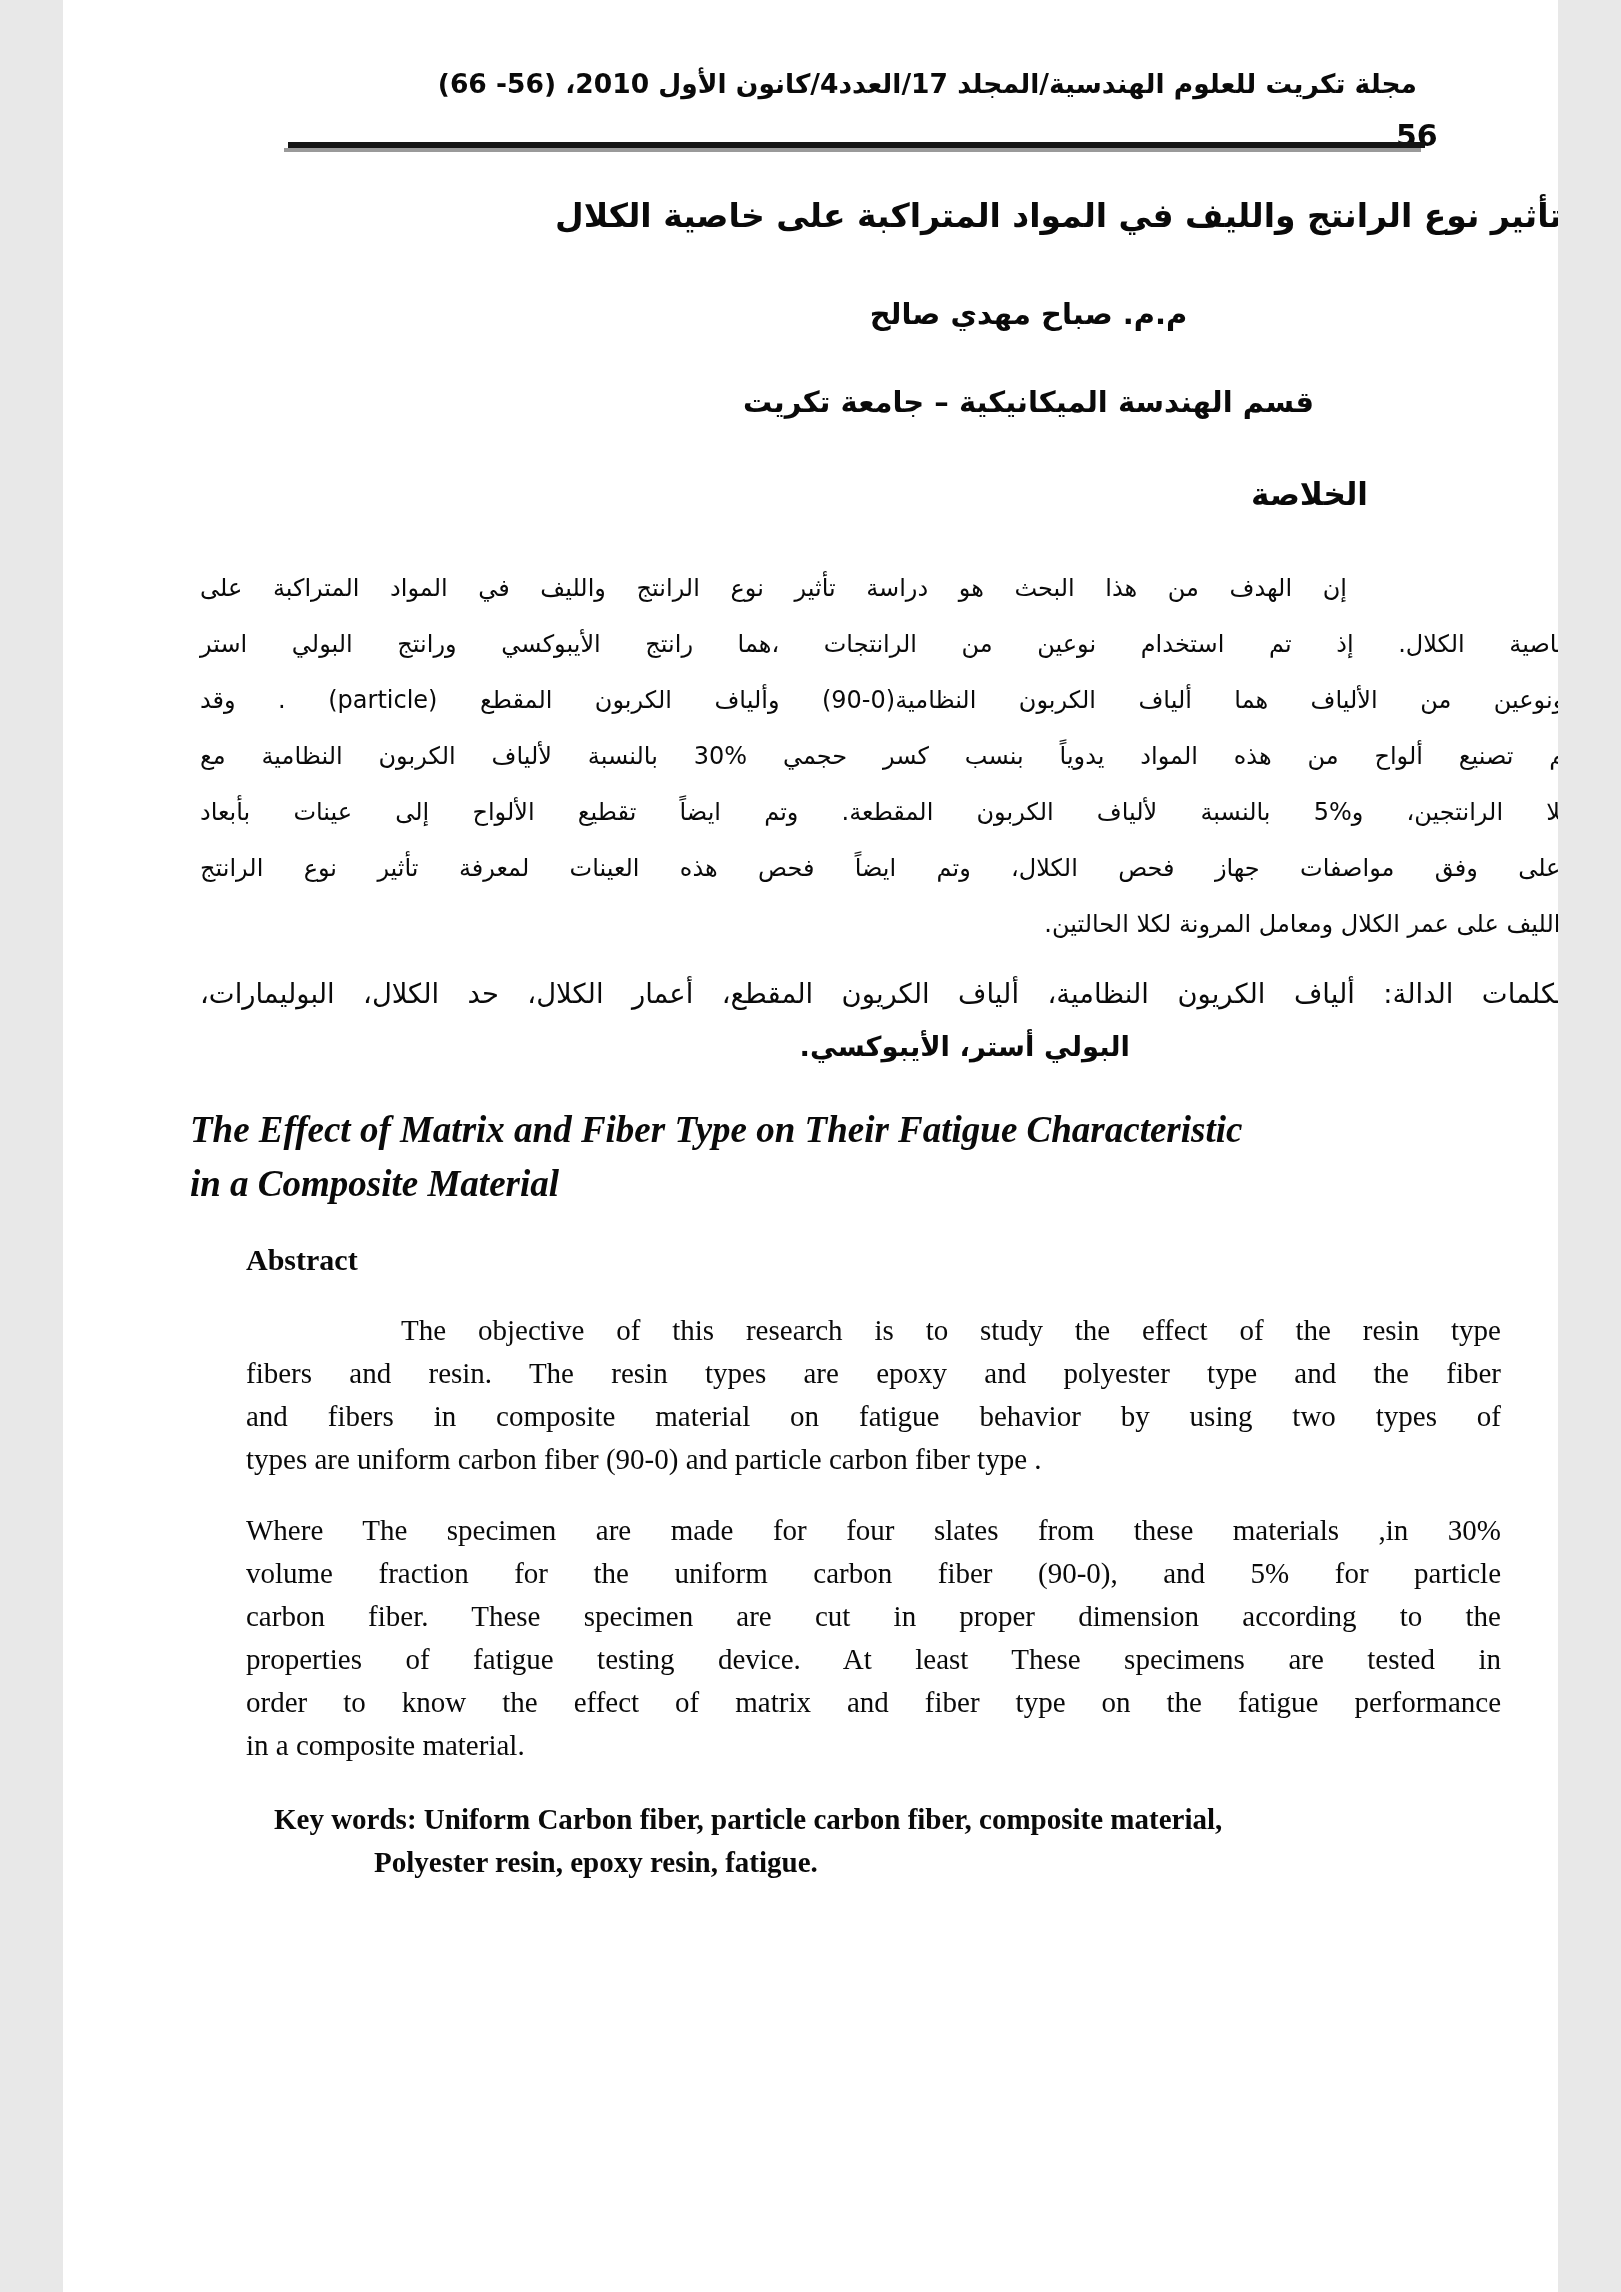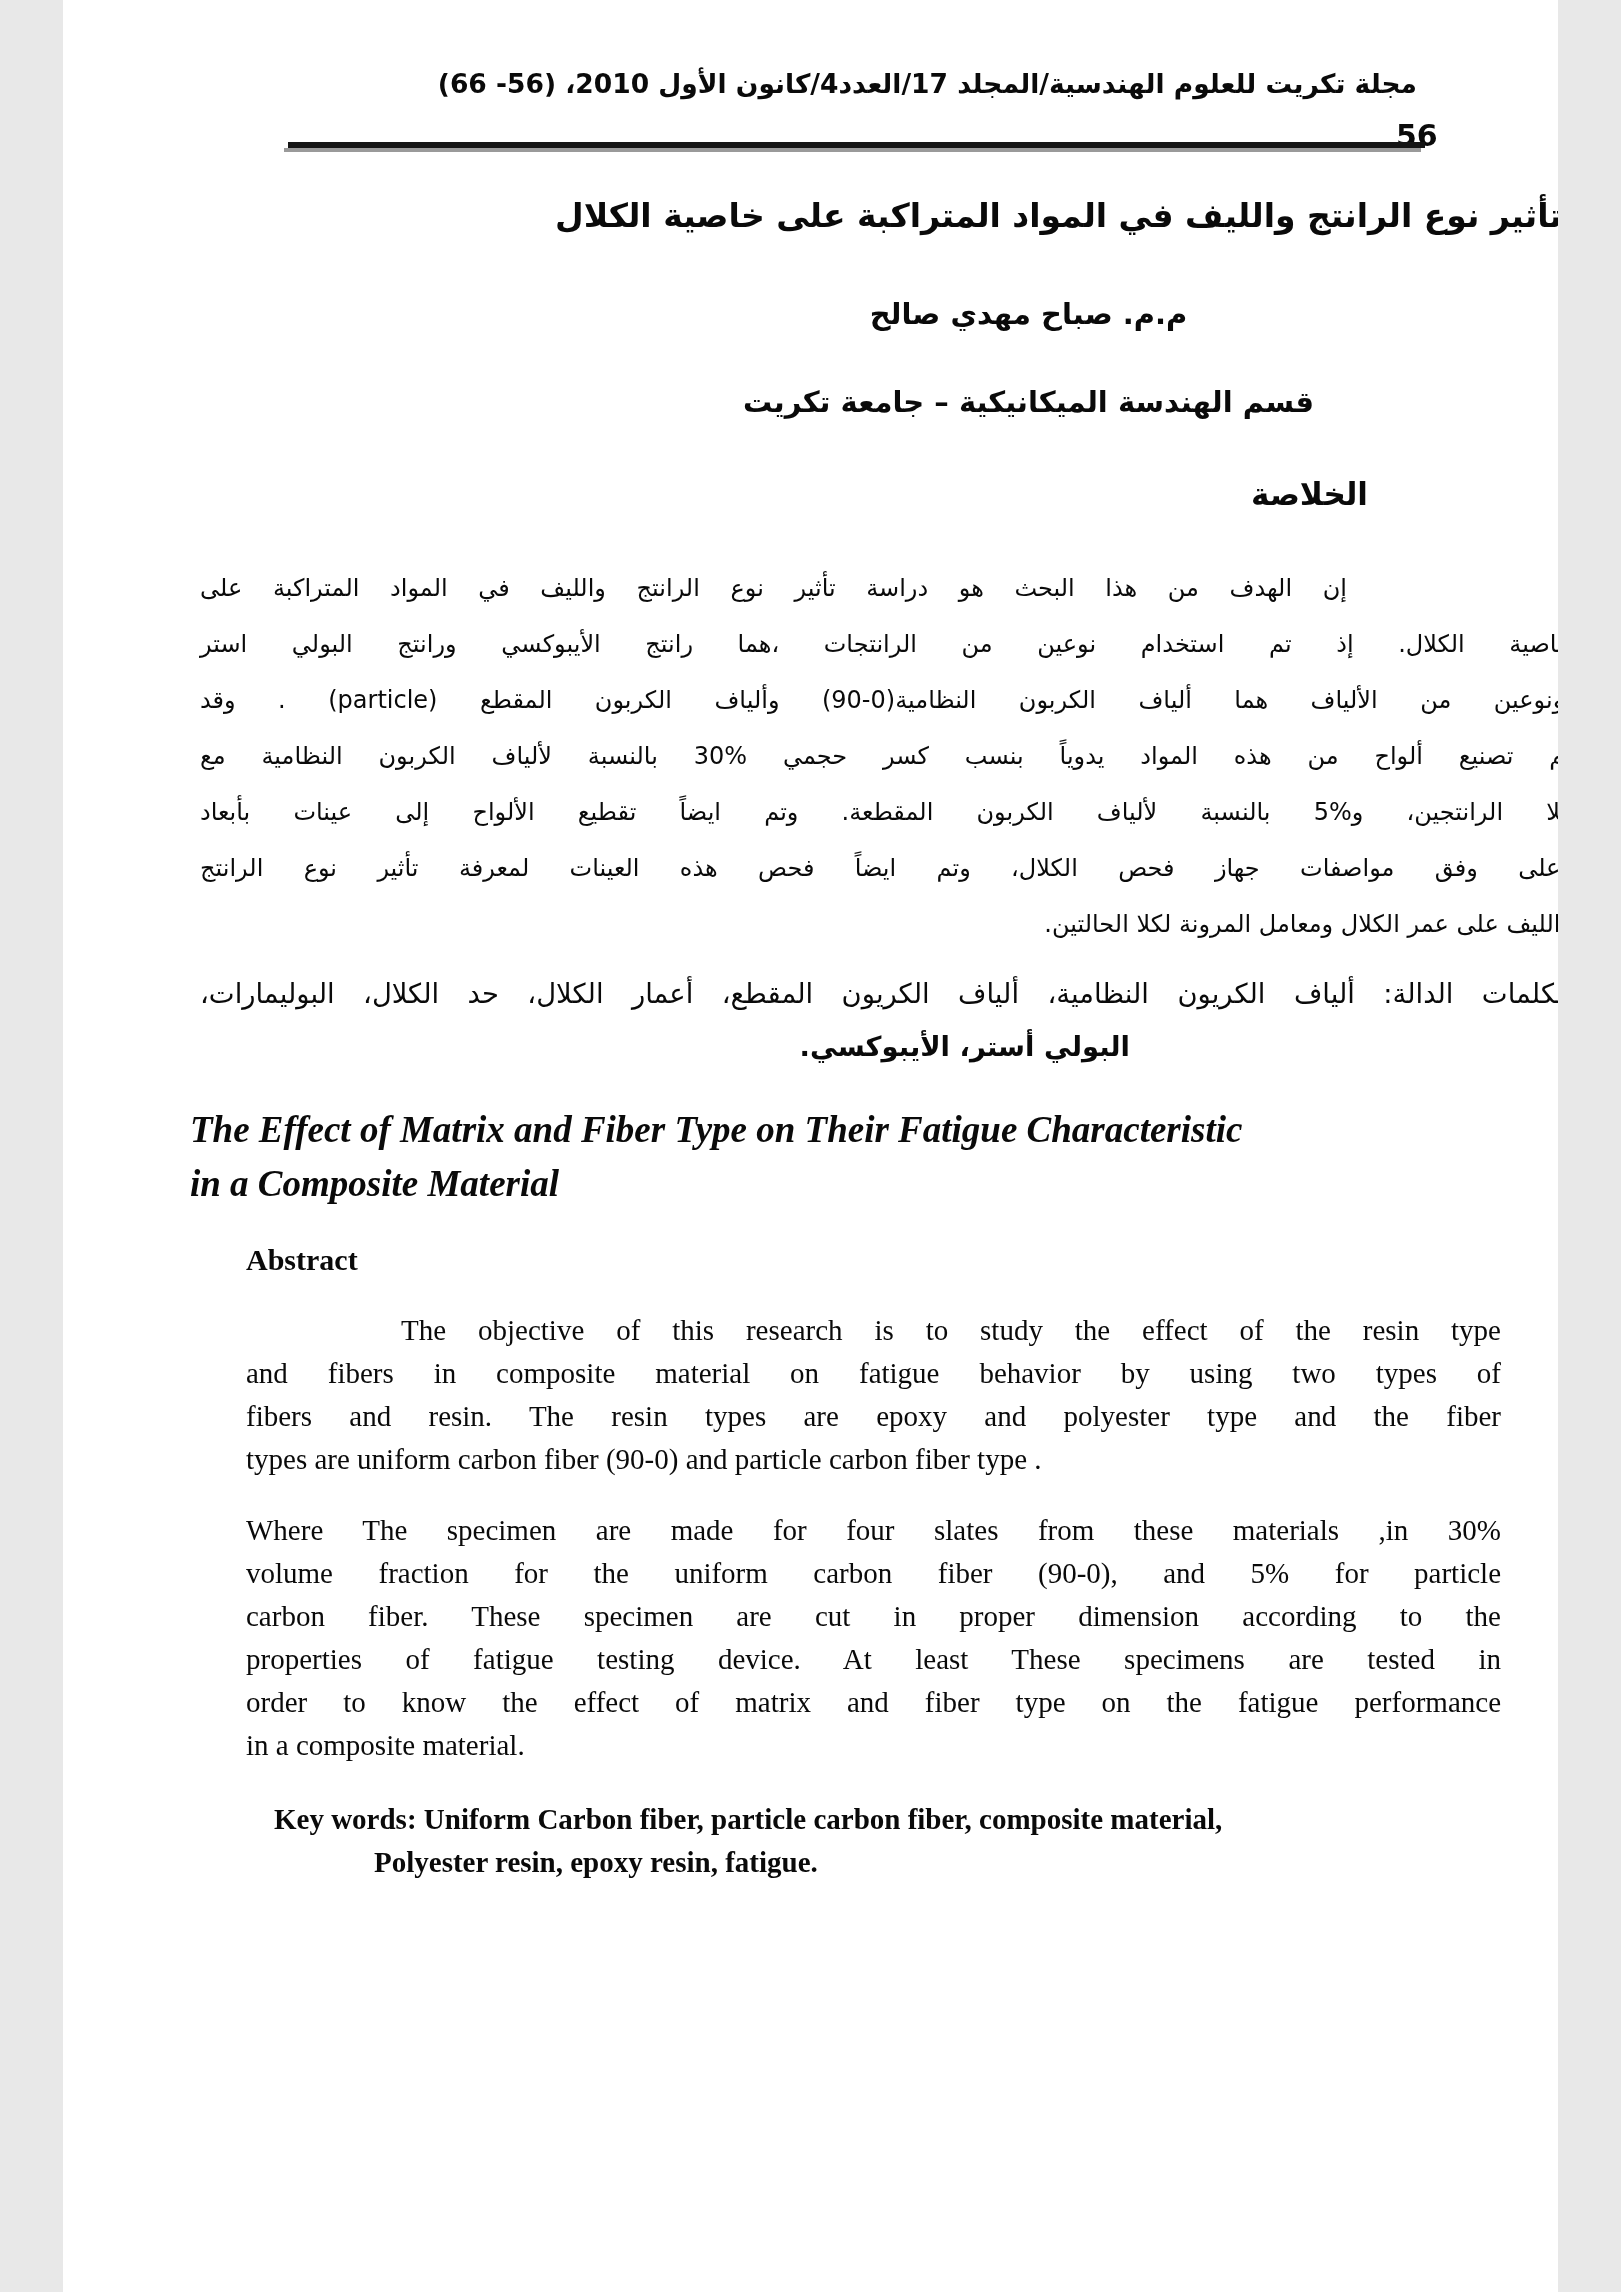--- a/index.html
+++ b/index.html
@@ -117,22 +117,22 @@
   <div class="ar ar-keywords-1 jline">الكلمات الدالة: ألياف الكريون النظامية، ألياف الكريون المقطع، أعمار الكلال، حد الكلال، البوليمارات،</div>
   <div class="ar ar-keywords-2">البولي أستر، الأيبوكسي.</div>
 
   <div class="en-title-line en-title-1">The Effect of Matrix and Fiber  Type on Their Fatigue Characteristic</div>
   <div class="en-title-line en-title-2">in a Composite Material</div>
 
   <div class="en-abs-heading">Abstract</div>
 
   <div class="en-para en-para-1">
     <div class="jline en-indent">The objective of this research is to study the effect of the resin type</div>
+    <div class="jline">fibers and resin. The resin types are epoxy and polyester type and the fiber</div>
     <div class="jline">and fibers  in composite material on fatigue behavior by using two types of</div>
-    <div class="jline">fibers and resin. The resin types are epoxy and polyester type and the fiber</div>
     <div>types are uniform carbon fiber  (90-0) and particle carbon fiber type .</div>
   </div>
 
   <div class="en-para en-para-2">
     <div class="jline">Where The specimen are made for four slates from these materials ,in 30%</div>
     <div class="jline">volume fraction for the uniform carbon fiber (90-0), and  5% for  particle</div>
     <div class="jline">carbon fiber. These specimen are cut in proper dimension according to the</div>
     <div class="jline">properties of fatigue testing device. At least These specimens are tested in</div>
     <div class="jline">order to know the effect of matrix and fiber type on the fatigue performance</div>
     <div>in a composite material.</div>

